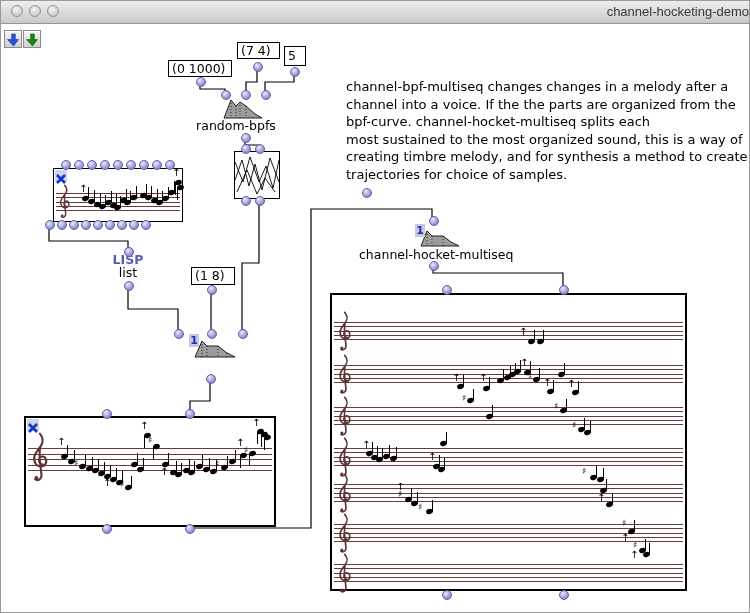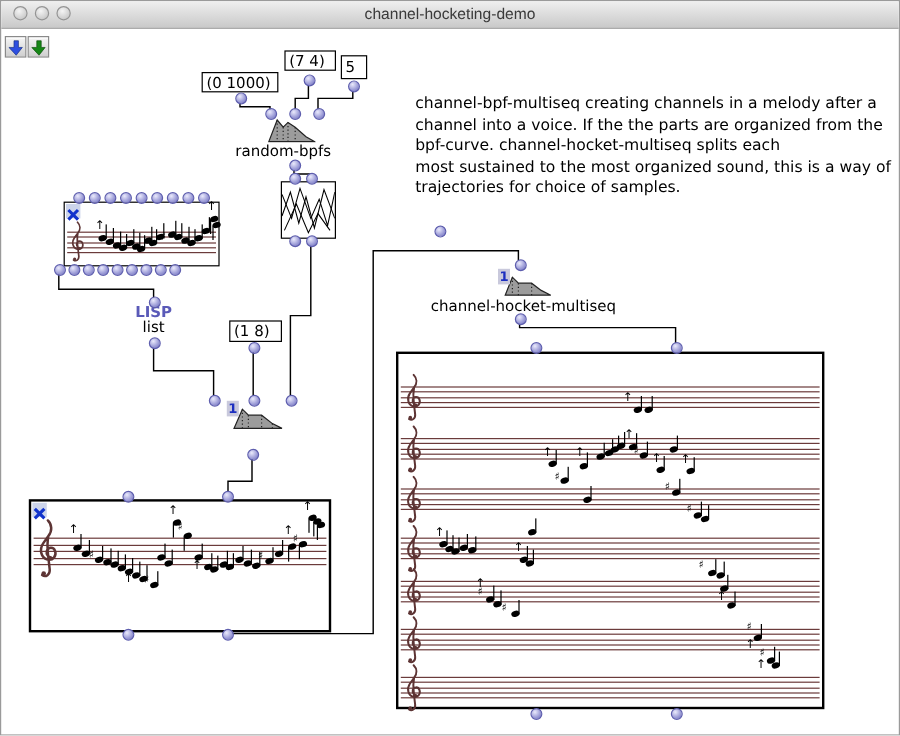--- a/index.html
+++ b/index.html
@@ -2,21 +2,21 @@
 <html><head>
 <meta charset="utf-8">
 <style>
   html,body{margin:0;padding:0;background:#e8e8e8;}
   #window{position:relative;width:750px;height:613px;background:#fff;overflow:hidden;
           font-family:"DejaVu Sans",sans-serif;border:1px solid #9a9a9a;box-sizing:border-box;}
   
   #titlebar{position:absolute;left:0;top:0;width:100%;height:22px;z-index:40;
             background:linear-gradient(#efefef,#c9c9c9);border-bottom:1px solid #979797;}
   #titlebar .title{position:absolute;left:0;top:0;width:100%;height:22px;line-height:22px;
-            text-align:center;font-family:"Liberation Sans",sans-serif;font-size:13px;color:#3a3a3a;}
+            text-align:right;font-family:"Liberation Sans",sans-serif;font-size:13px;color:#3a3a3a;}
   .tl{position:absolute;top:4px;width:12px;height:12px;border-radius:50%;border:1px solid #949494;
       background:radial-gradient(circle at 40% 32%,#f4f4f4,#bdbdbd);box-sizing:border-box;}
   
   .toolbtn{position:absolute;top:29px;width:18px;height:18px;border:1px solid #8a8a8a;
       background:linear-gradient(#f6f6f6,#cfcfcf);box-shadow:inset 0 1px 0 #fff;z-index:12;padding:0;}
   .toolbtn svg{display:block;margin:2px auto 0;}
   
   #patch{position:absolute;left:0;top:22px;width:750px;height:591px;}
   #patch > *{box-sizing:content-box;}
   .wire-layer{position:absolute;left:0;top:-22px;z-index:25;pointer-events:none;}
@@ -62,24 +62,25 @@
       <path d="M5 1 h4 v6 h3.5 L7 14 L.5 7 H5 z" fill="#2e4fe0" stroke="#16307f" stroke-width="0.6"></path>
     </svg>
   </button>
   <button class="toolbtn" style="left:22px">
     <svg width="13" height="14" viewBox="0 0 14 15">
       <path d="M5 1 h4 v6 h3.5 L7 14 L.5 7 H5 z" fill="#168616" stroke="#0a4d0a" stroke-width="0.6"></path>
     </svg>
   </button>
 
   <div id="description">
-    <span>channel-bpf-multiseq creating channels in a melody after a</span>
+    <span>channel-bpf-multiseq changes changes in a melody after a</span>
     <span>channel into a voice. If the the parts are organized from the</span>
     <span>bpf-curve. channel-hocket-multiseq splits each</span>
     <span>most sustained to the most organized sound, this is a way of</span>
+    <span>creating timbre melody, and for synthesis a method to create</span>
     <span>trajectories for choice of samples.</span>
   </div>
 
   <div id="patch">
 
     <div class="vbox" style="left:167px;top:59px;width:56px;height:15px">(0 1000)</div>
     <div class="vbox" style="left:236px;top:41px;width:35px;height:15px">(7 4)</div>
     <div class="vbox" style="left:283px;top:45px;width:14px;height:18px;line-height:18px">5</div>
     <div class="vbox" style="left:190px;top:266px;width:36px;height:16px;line-height:16px">(1 8)</div>
 

